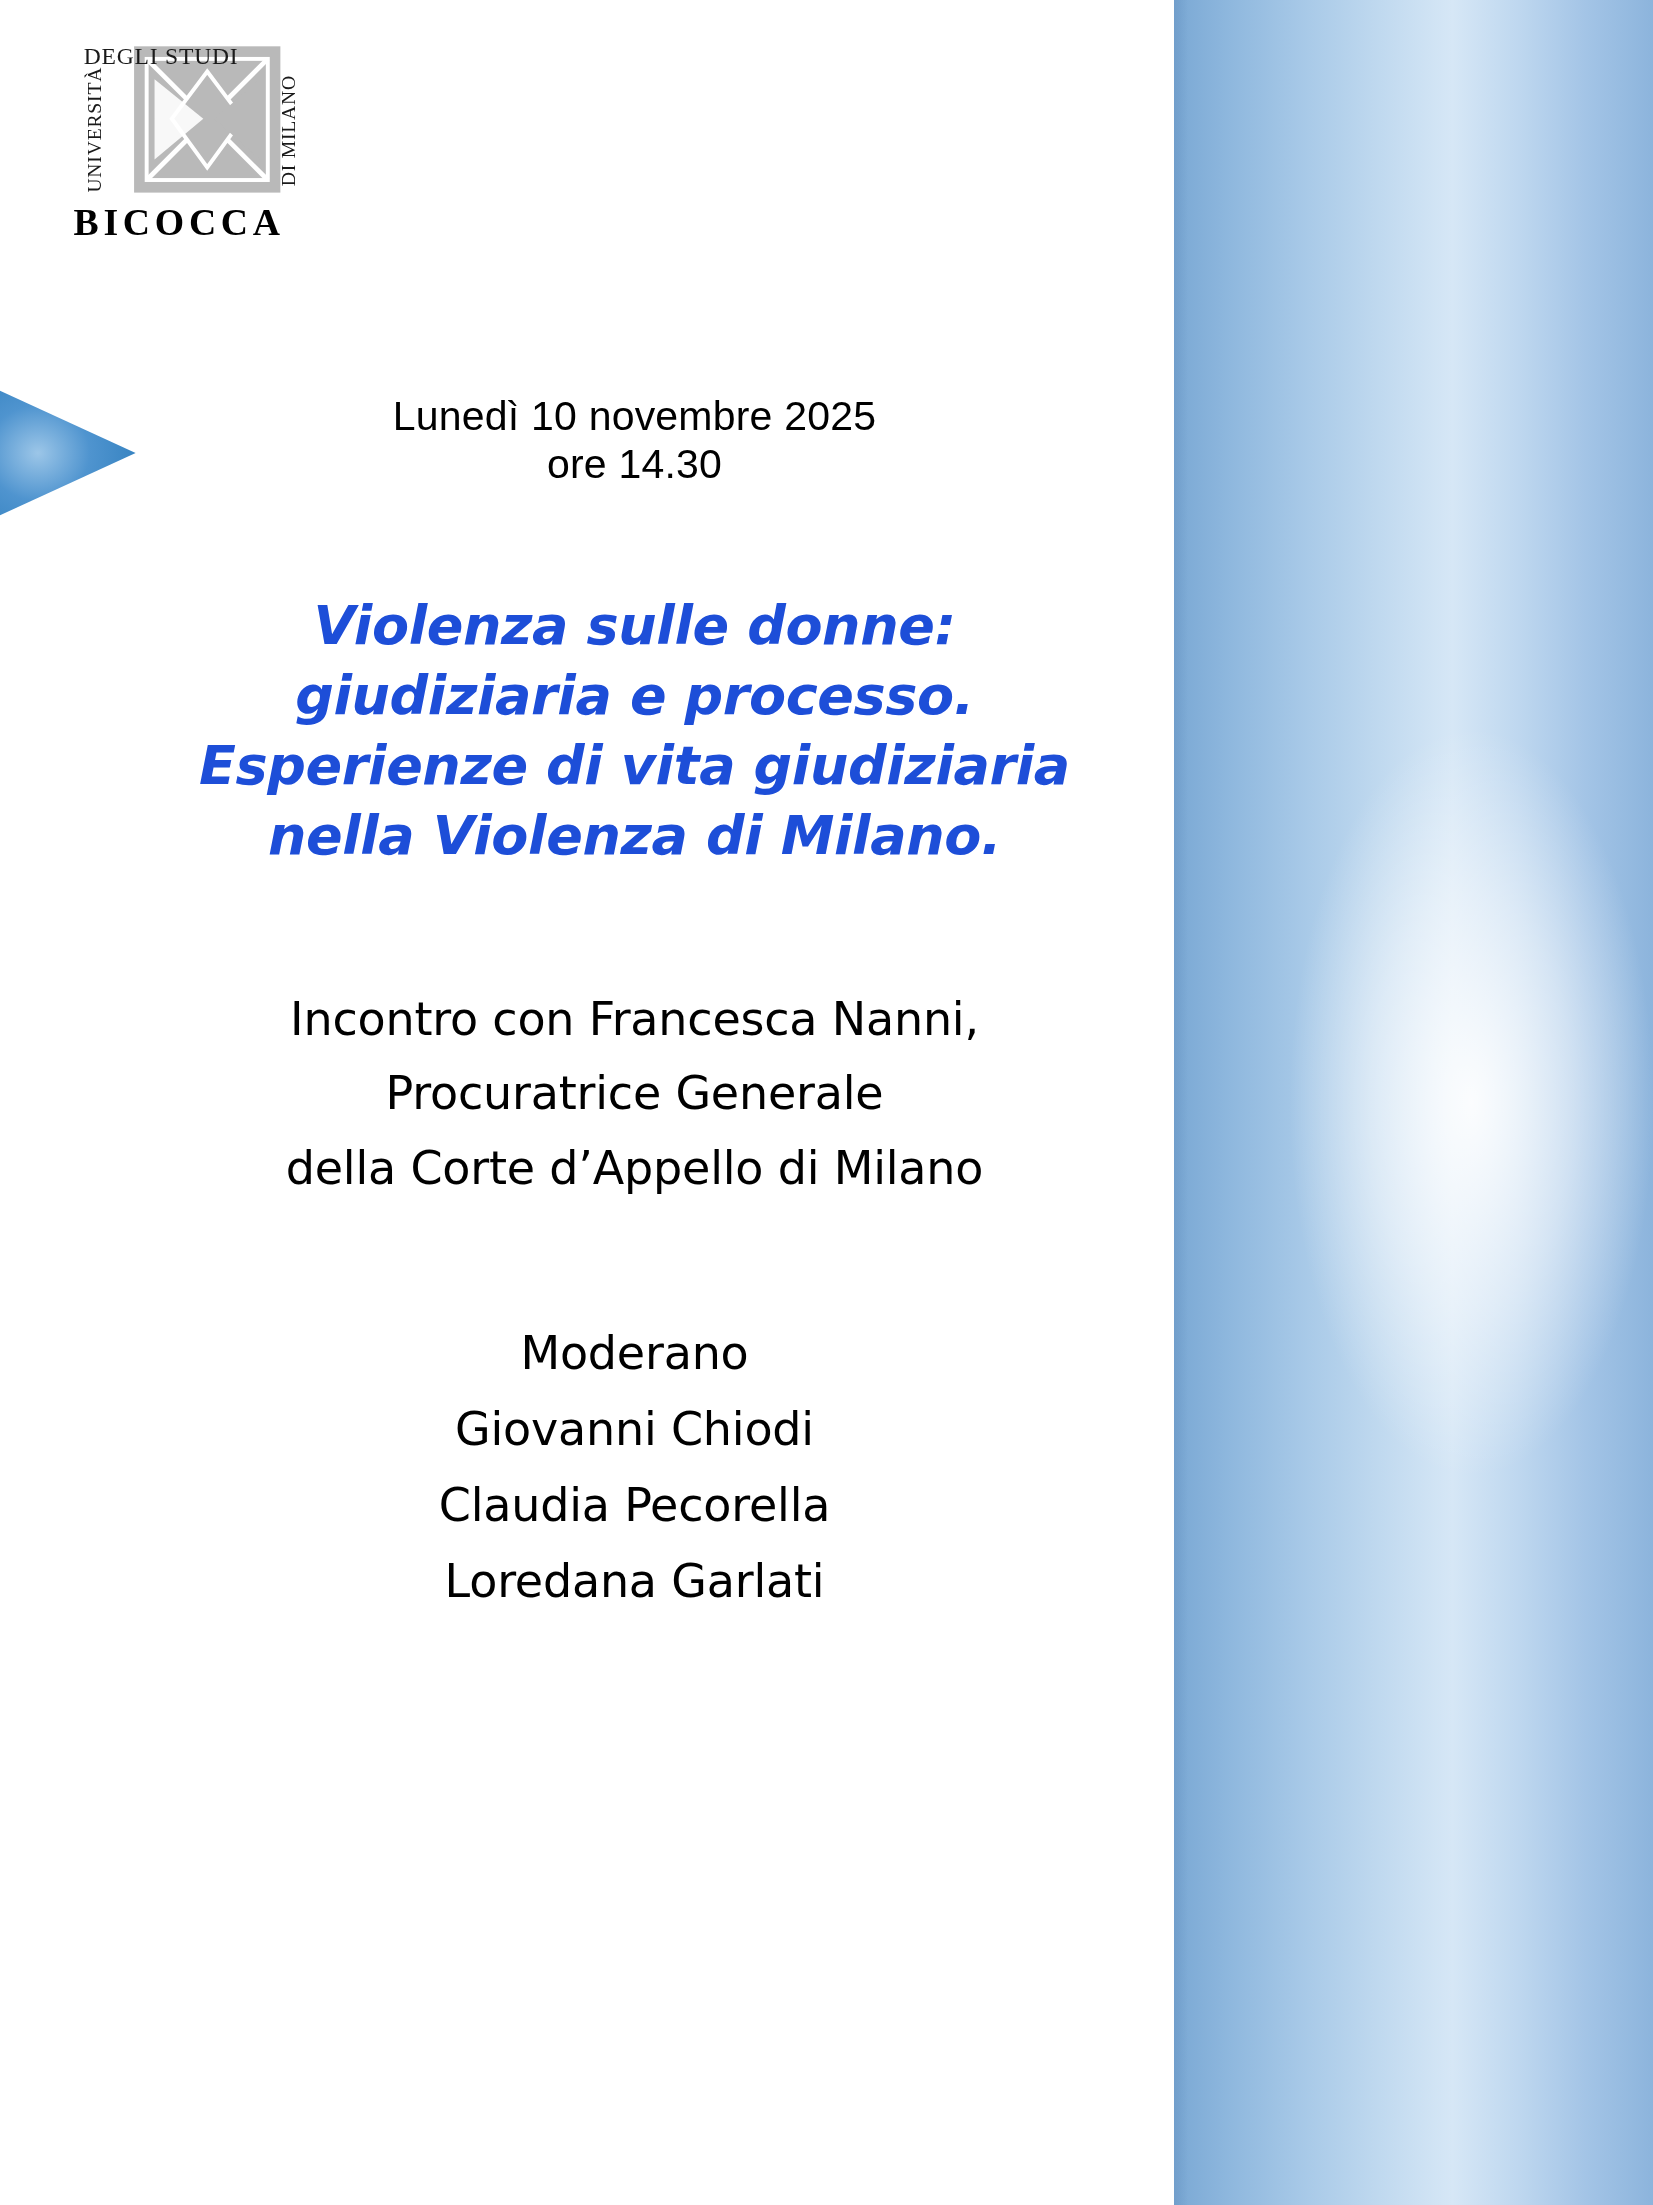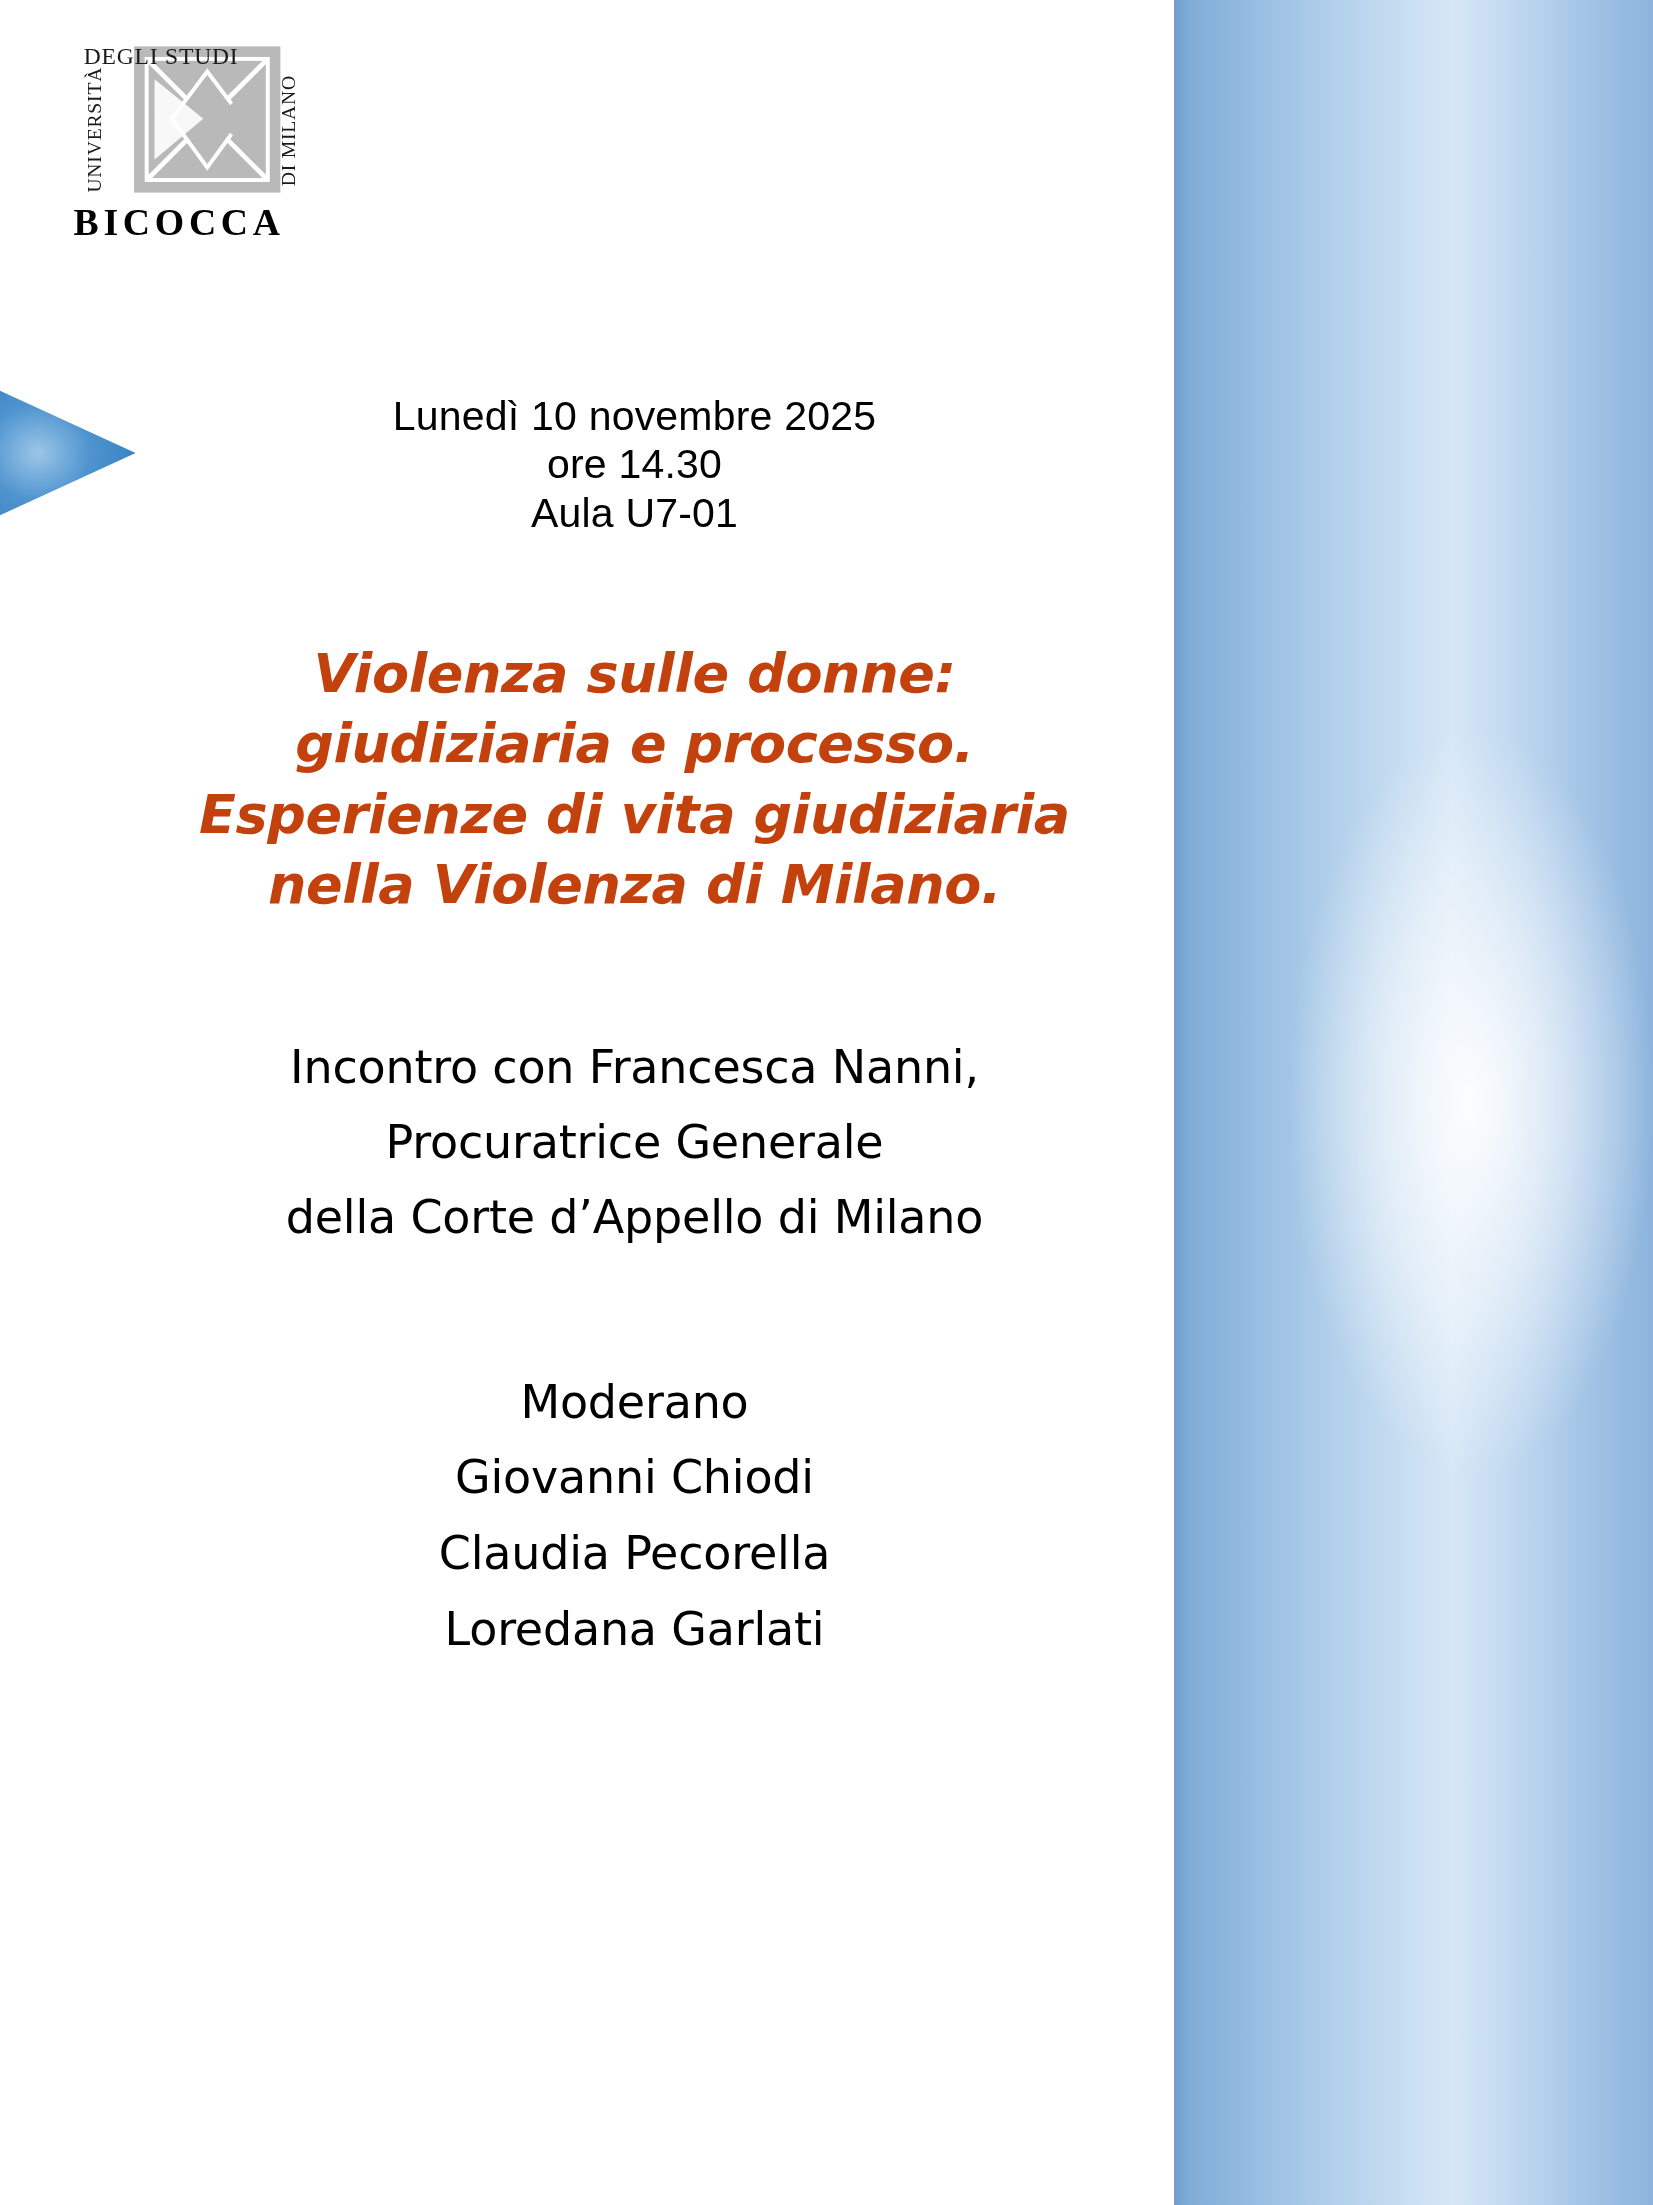--- a/index.html
+++ b/index.html
@@ -78,21 +78,21 @@
     letter-spacing: 0.2px;
   }
   .block-when div { margin: 0; }
 
   .block-title {
     margin-top: 102px;
     font-style: italic;
     font-weight: bold;
     font-size: 54px;
     line-height: 1.30;
-    color: #c2410c;
+    color: #1d4ed8;
     font-family: "DejaVu Sans", sans-serif;
     letter-spacing: -0.4px;
   }
   .block-title div { margin: 0; white-space: nowrap; }
 
   .block-guest {
     margin-top: 118px;
     font-size: 46px;
     line-height: 1.28;
     color: #000000;
@@ -151,21 +151,20 @@
 
     <text x="35" y="268" font-family="'Liberation Serif', serif" font-weight="bold" font-size="48" fill="#000000" letter-spacing="6">BICOCCA</text>
   </svg>
 </div>
 
 <div class="content">
 
   <div class="block-when">
     <div>Lunedì 10 novembre 2025</div>
     <div>ore 14.30</div>
-    <div>Aula U7-01</div>
   </div>
 
   <div class="block-title">
     <div>Violenza sulle donne:</div>
     <div>giudiziaria e processo.</div>
     <div>Esperienze di vita giudiziaria</div>
     <div>nella Violenza di Milano.</div>
   </div>
 
   <div class="block-guest">

